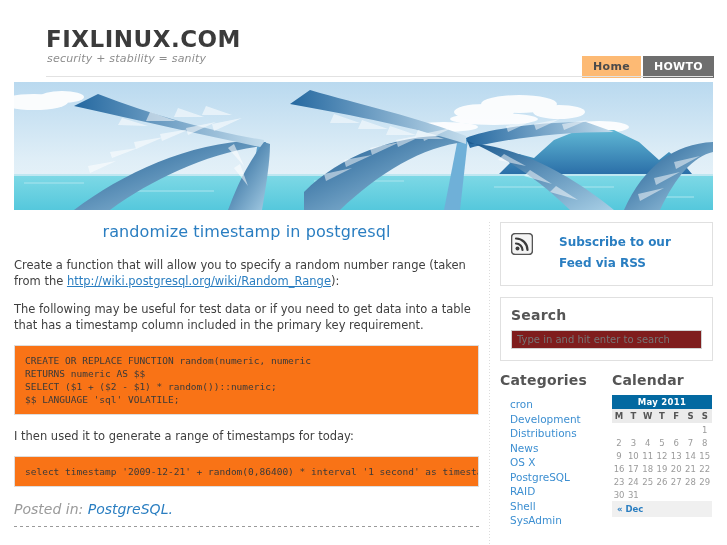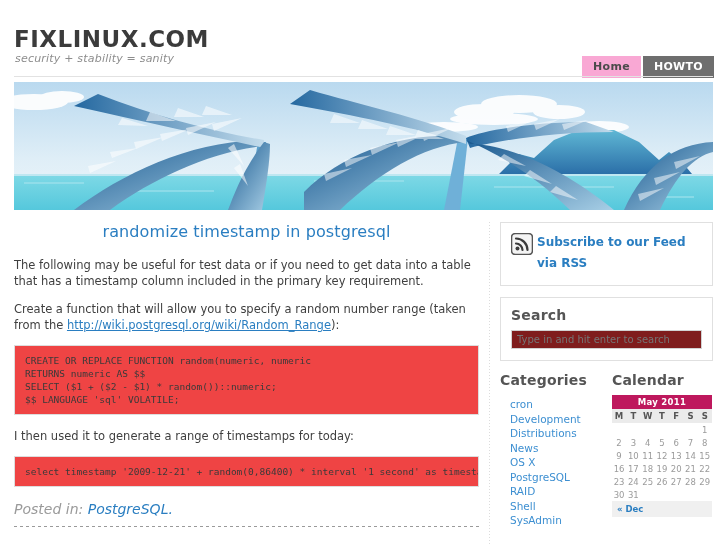--- a/index.html
+++ b/index.html
@@ -9,40 +9,40 @@
     height: 545px;
     overflow: hidden;
     background: #ffffff;
     font-family: "DejaVu Sans", "Liberation Sans", sans-serif;
     font-size: 11px;
     color: #444;
   }
   #page { position: relative; width: 727px; height: 545px; }
 
   
-  .header { position: relative; height: 78px; padding: 0 14px; }
+  .header { position: relative; height: 78px; padding: 0 14px; margin-left: 32px; }
   .logo {
     position: absolute; left: 14px; top: 26px;
     font-family: "DejaVu Sans", "Liberation Sans", sans-serif;
     font-size: 23px; font-weight: bold; letter-spacing: .5px;
     color: #3b3b3b;
   }
   .logo .dot { color: #3b3b3b; }
   .tagline {
     position: absolute; left: 15px; top: 52px;
     font-size: 11px; font-style: italic; color: #8d8d8d;
     letter-spacing: .2px;
   }
   .nav { position: absolute; right: 13px; top: 56px; display: flex; gap: 2px; }
   .nav a {
     display: block; padding: 4px 11px 5px 11px;
     font-size: 11px; font-weight: bold; text-decoration: none;
     letter-spacing: .3px;
   }
-  .nav a.inactive { background: #f9a8d4; color: #4b4b4b; }
+  .nav a.inactive { background: #fdba74; color: #4b4b4b; }
   .nav a.active { background: #6e6e6e; color: #ffffff; }
   .header-rule {
     position: absolute; left: 14px; right: 14px; top: 76px;
     height: 1px; background: #e2e2e2;
   }
 
   
   .banner {
     position: absolute; left: 14px; top: 82px;
     width: 699px; height: 128px; overflow: hidden;
@@ -74,21 +74,21 @@
     font-size: 9.5px; font-style: italic; color: #a3a3a3;
     margin: 0 0 13px 0;
     padding-bottom: 3px;
     border-bottom: 1px solid #ececec;
     display: inline-block;
   }
   .para { font-size: 11.5px; line-height: 16px; color: #3f3f3f; margin: 0 0 12px 0; }
   .para a { color: #2a7ec1; text-decoration: underline; }
   .code-block {
     border: 1px solid #dddddd;
-    background: #ef4444;
+    background: #f97316;
     padding: 8px 10px;
     margin: 0 0 13px 0;
     font-family: "DejaVu Sans Mono", "Liberation Mono", monospace;
     font-size: 9.5px;
     line-height: 13px;
     color: #3a3a3a;
     white-space: pre;
     overflow: hidden;
   }
   .posted-in {
@@ -101,21 +101,21 @@
     background: repeating-linear-gradient(to right, #9a9a9a 0 3px, transparent 3px 6px);
   }
 
   
   .widget-box {
     border: 1px solid #e0e0e0;
     background: #fff;
     padding: 9px 10px 11px 10px;
     margin-bottom: 11px;
   }
-  .subscribe-row { display: flex; align-items: flex-start; gap: 4px; }
+  .subscribe-row { display: flex; align-items: flex-start; gap: 26px; }
   .rss-icon { flex: 0 0 auto; margin-top: 1px; }
   .subscribe-text {
     font-size: 12px; font-weight: bold; color: #2a7ec1;
     line-height: 21px; text-decoration: none;
   }
   .widget-title {
     font-size: 14px; color: #555; font-weight: bold;
     margin: 0 0 7px 0; letter-spacing: .2px;
   }
   .search-input {
@@ -138,21 +138,21 @@
   }
 
   
   table.calendar {
     border-collapse: collapse;
     width: 100px;
     font-size: 8.5px;
     color: #8a8a8a;
   }
   table.calendar caption {
-    background: #be185d;
+    background: #0369a1;
     color: #ffffff;
     font-weight: bold;
     font-size: 8.5px;
     padding: 2px 0;
     letter-spacing: .3px;
   }
   table.calendar th {
     background: #ebebeb;
     color: #555;
     font-weight: bold;
@@ -307,23 +307,23 @@
   </div>
 
   <div class="divider-v"></div>
 
   <div class="content">
 
     <h2 class="post-title">
       <a href="#">randomize timestamp in postgresql</a>
     </h2>
 
+    <p class="para"><span>Create a function that will allow you to specify a random number range (taken from the </span><a href="#">http://wiki.postgresql.org/wiki/Random_Range</a><span>):</span></p>
+
     <p class="para">The following may be useful for test data or if you need to get data into a table that has a timestamp column included in the primary key requirement.</p>
-
-    <p class="para"><span>Create a function that will allow you to specify a random number range (taken from the </span><a href="#">http://wiki.postgresql.org/wiki/Random_Range</a><span>):</span></p>
 
     <pre class="code-block">CREATE OR REPLACE FUNCTION random(numeric, numeric
 RETURNS numeric AS $$
 SELECT ($1 + ($2 - $1) * random())::numeric;
 $$ LANGUAGE 'sql' VOLATILE;</pre>
 
     <p class="para">I then used it to generate a range of timestamps for today:</p>
 
     <pre class="code-block">select timestamp '2009-12-21' + random(0,86400) * interval '1 second' as timestamp;</pre>
 

